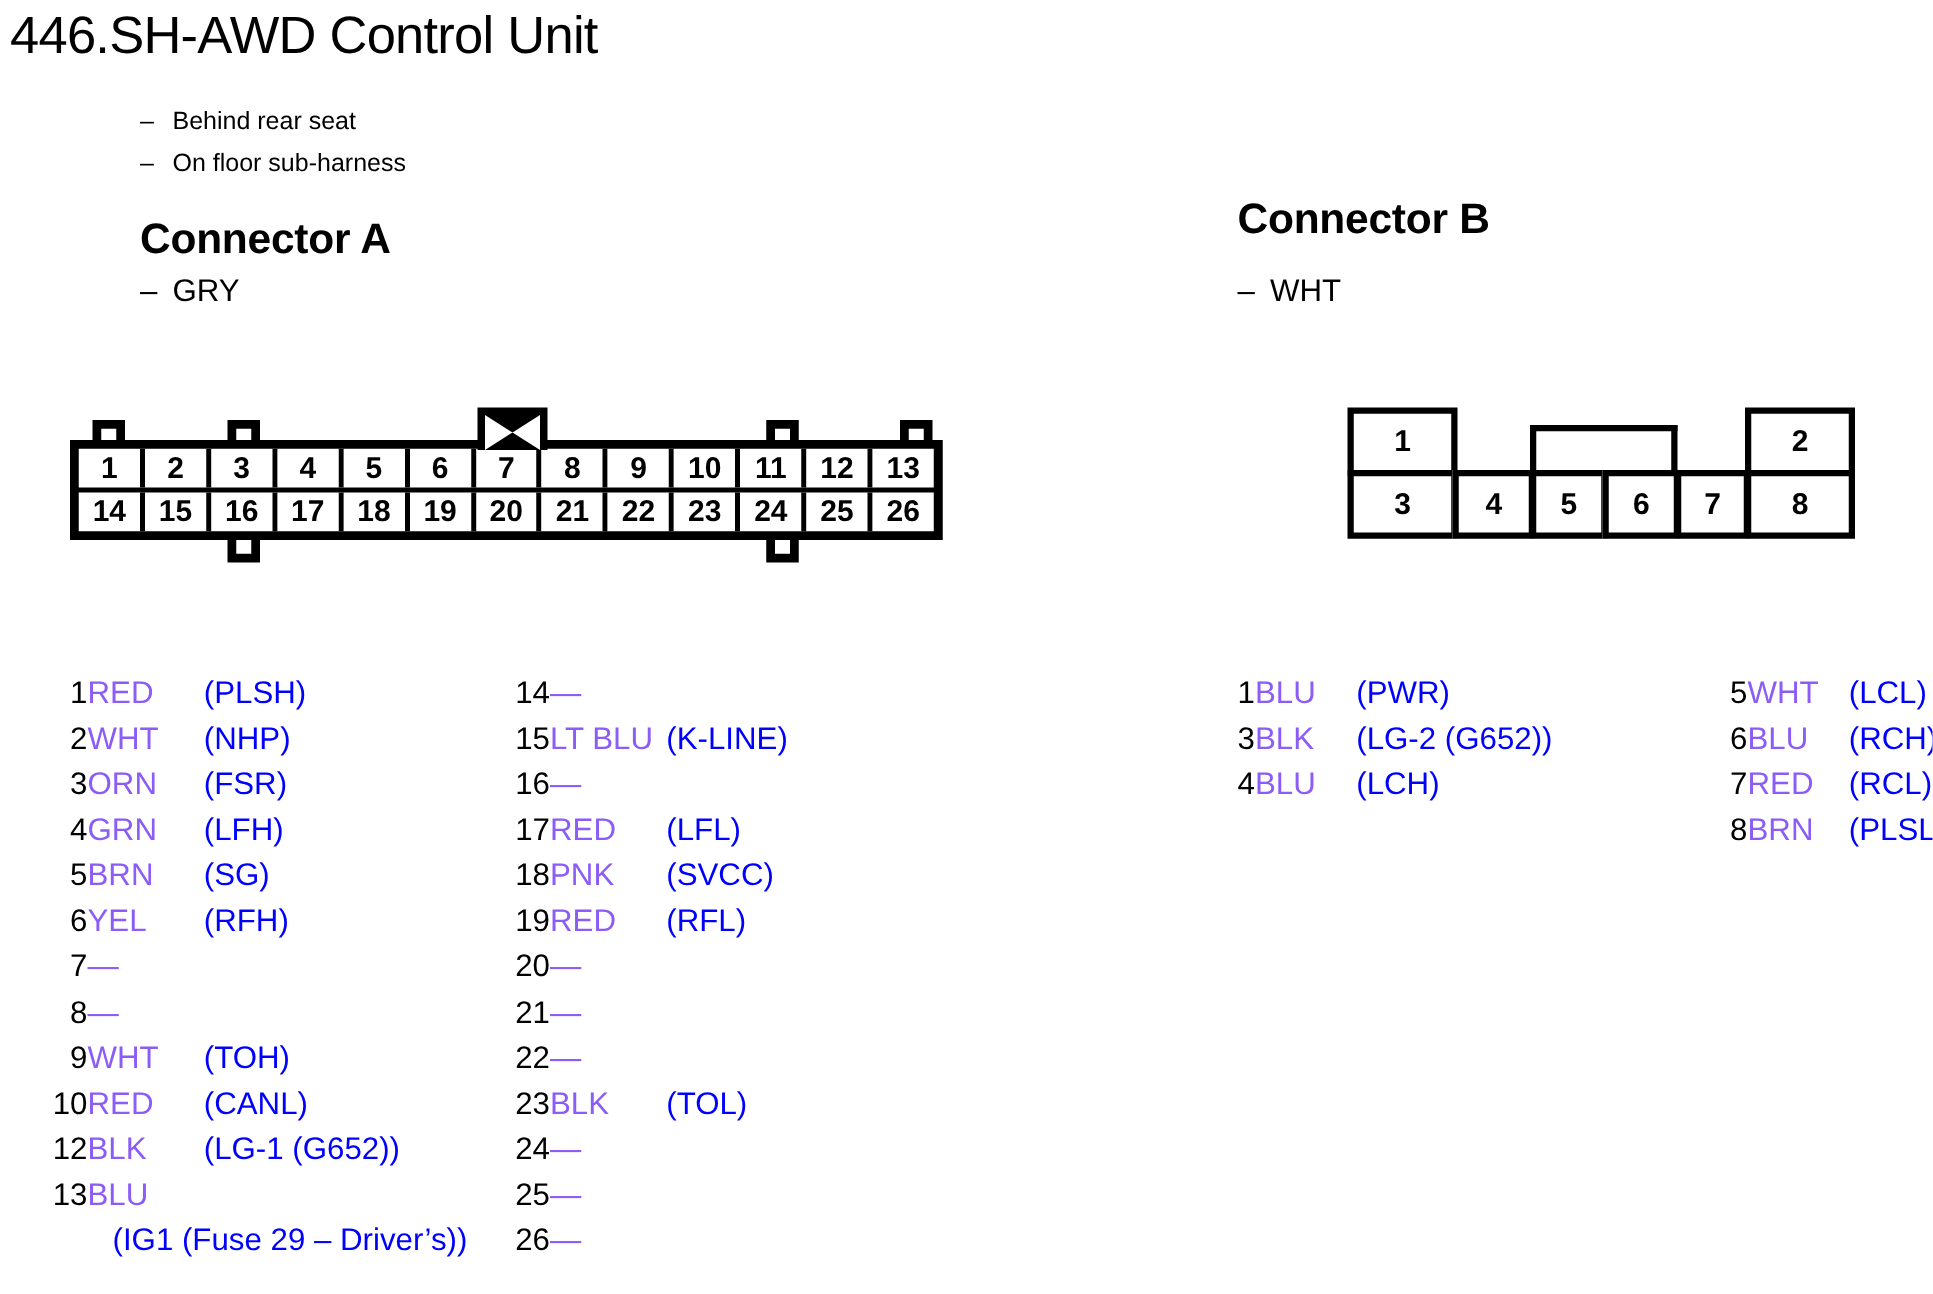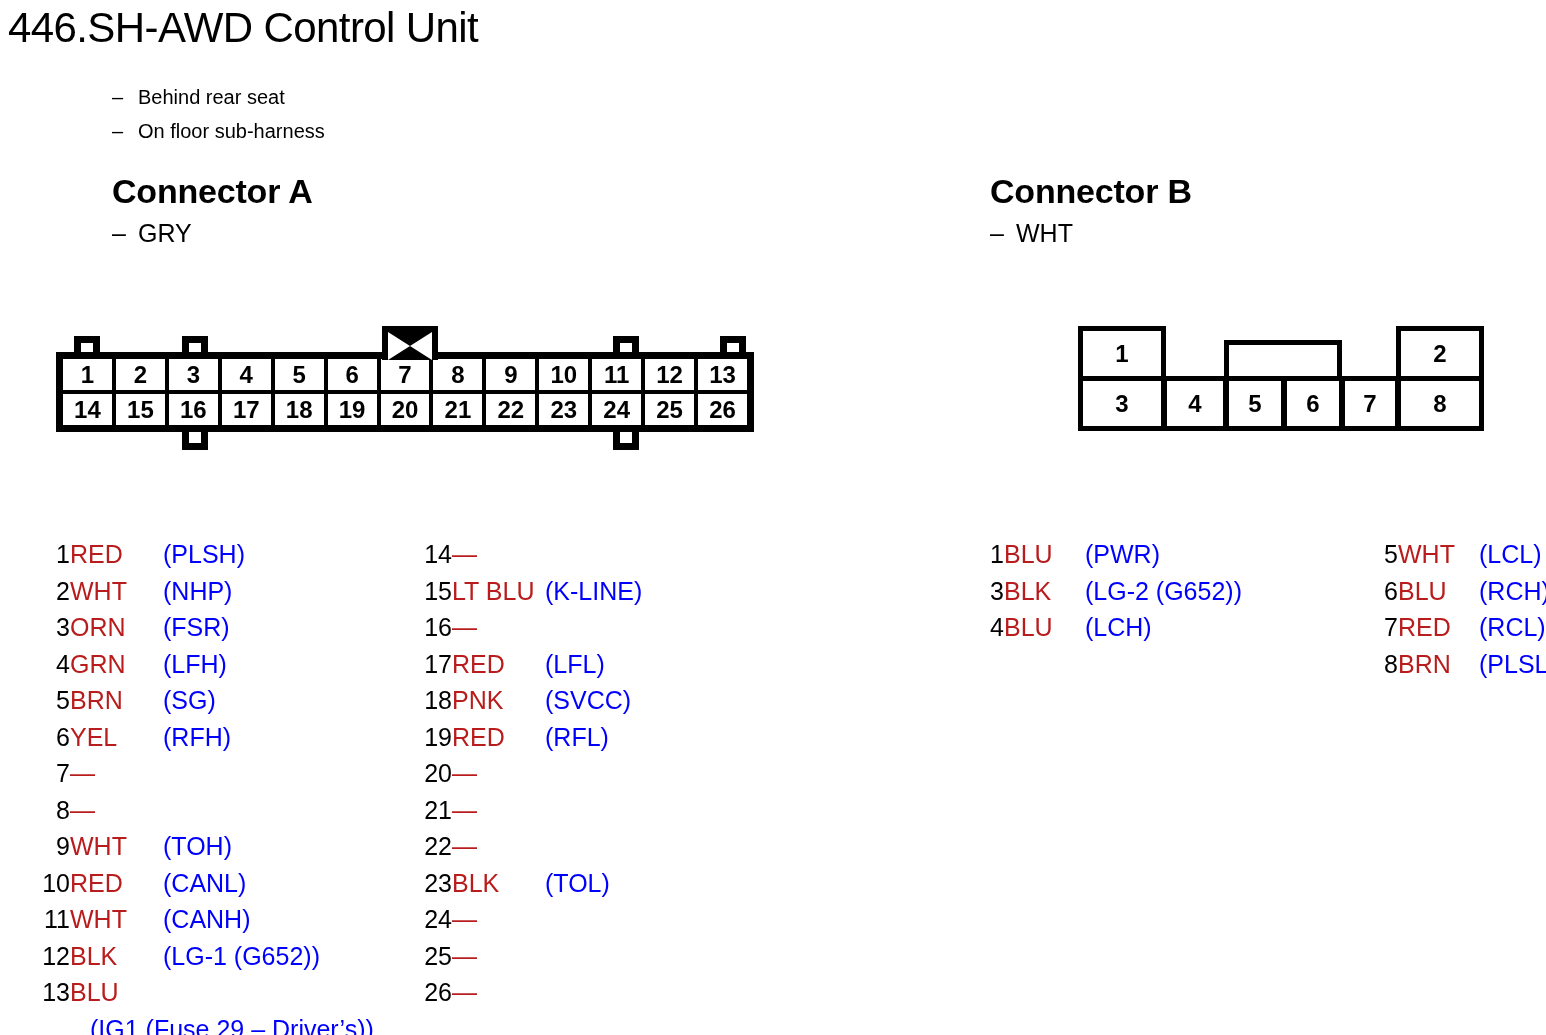--- a/index.html
+++ b/index.html
@@ -47,21 +47,21 @@
   }
   .conn-sub {
     position: absolute;
     font-size: 25px;
     white-space: nowrap;
   }
   .conn-sub .note-dash { width: 26px; }
 
   #connA-head { left: 112px; top: 172px; }
   #connA-sub  { left: 112px; top: 219px; }
-  #connB-head { left: 990px; top: 172px; text-align: center; }
+  #connB-head { left: 990px; top: 156px; text-align: center; }
   #connB-sub  { left: 990px; top: 219px; }
 
   
   #connA-diagram {
     position: absolute;
     left: 56px;
     top: 326px;
     width: 698px;
     height: 133px;
   }
@@ -198,36 +198,36 @@
     white-space: nowrap;
     display: block;
   }
   .pin-num {
     display: inline-block;
     width: 38px;
     text-align: right;
   }
   .pin-color {
     display: inline-block;
-    color: #b91c1c;
+    color: #8b5cf6;
   }
   .pin-sig {
     color: #0000ff;
   }
   .pin-cont {
     white-space: nowrap;
     display: block;
     color: #0000ff;
     padding-left: 58px;
   }
   .gap { display: inline-block; width: 9px; }
 
   
   #listA1 { left: 32px;  top: 536px; }
-  #listA2 { left: 414px; top: 536px; }
+  #listA2 { left: 402px; top: 536px; }
   #listB1 { left: 966px; top: 536px; }
   #listB2 { left: 1360px; top: 536px; }
 
   
   .cw-a { min-width: 84px; }
   .cw-b { min-width: 72px; }
 </style>
 </head>
 <body>
 
@@ -315,21 +315,20 @@
     <div class="pin-row"><span class="pin-num">1</span><span class="pin-color cw-a">RED</span><span class="gap"></span><span class="pin-sig">(PLSH)</span></div>
     <div class="pin-row"><span class="pin-num">2</span><span class="pin-color cw-a">WHT</span><span class="gap"></span><span class="pin-sig">(NHP)</span></div>
     <div class="pin-row"><span class="pin-num">3</span><span class="pin-color cw-a">ORN</span><span class="gap"></span><span class="pin-sig">(FSR)</span></div>
     <div class="pin-row"><span class="pin-num">4</span><span class="pin-color cw-a">GRN</span><span class="gap"></span><span class="pin-sig">(LFH)</span></div>
     <div class="pin-row"><span class="pin-num">5</span><span class="pin-color cw-a">BRN</span><span class="gap"></span><span class="pin-sig">(SG)</span></div>
     <div class="pin-row"><span class="pin-num">6</span><span class="pin-color cw-a">YEL</span><span class="gap"></span><span class="pin-sig">(RFH)</span></div>
     <div class="pin-row"><span class="pin-num">7</span><span class="pin-color cw-a"> —</span></div>
     <div class="pin-row"><span class="pin-num">8</span><span class="pin-color cw-a"> —</span></div>
     <div class="pin-row"><span class="pin-num">9</span><span class="pin-color cw-a">WHT</span><span class="gap"></span><span class="pin-sig">(TOH)</span></div>
     <div class="pin-row"><span class="pin-num">10</span><span class="pin-color cw-a">RED</span><span class="gap"></span><span class="pin-sig">(CANL)</span></div>
-    <div class="pin-row"><span class="pin-num">11</span><span class="pin-color cw-a">WHT</span><span class="gap"></span><span class="pin-sig">(CANH)</span></div>
     <div class="pin-row"><span class="pin-num">12</span><span class="pin-color cw-a">BLK</span><span class="gap"></span><span class="pin-sig">(LG-1 (G652))</span></div>
     <div class="pin-row"><span class="pin-num">13</span><span class="pin-color cw-a">BLU</span></div>
     <div class="pin-cont">(IG1 (Fuse 29 – Driver’s))</div>
   </div>
 <div class="pinlist" id="listA2">
     <div class="pin-row"><span class="pin-num">14</span><span class="pin-color cw-a"> —</span></div>
     <div class="pin-row"><span class="pin-num">15</span><span class="pin-color cw-a">LT BLU</span><span class="gap"></span><span class="pin-sig">(K-LINE)</span></div>
     <div class="pin-row"><span class="pin-num">16</span><span class="pin-color cw-a"> —</span></div>
     <div class="pin-row"><span class="pin-num">17</span><span class="pin-color cw-a">RED</span><span class="gap"></span><span class="pin-sig">(LFL)</span></div>
     <div class="pin-row"><span class="pin-num">18</span><span class="pin-color cw-a">PNK</span><span class="gap"></span><span class="pin-sig">(SVCC)</span></div>

